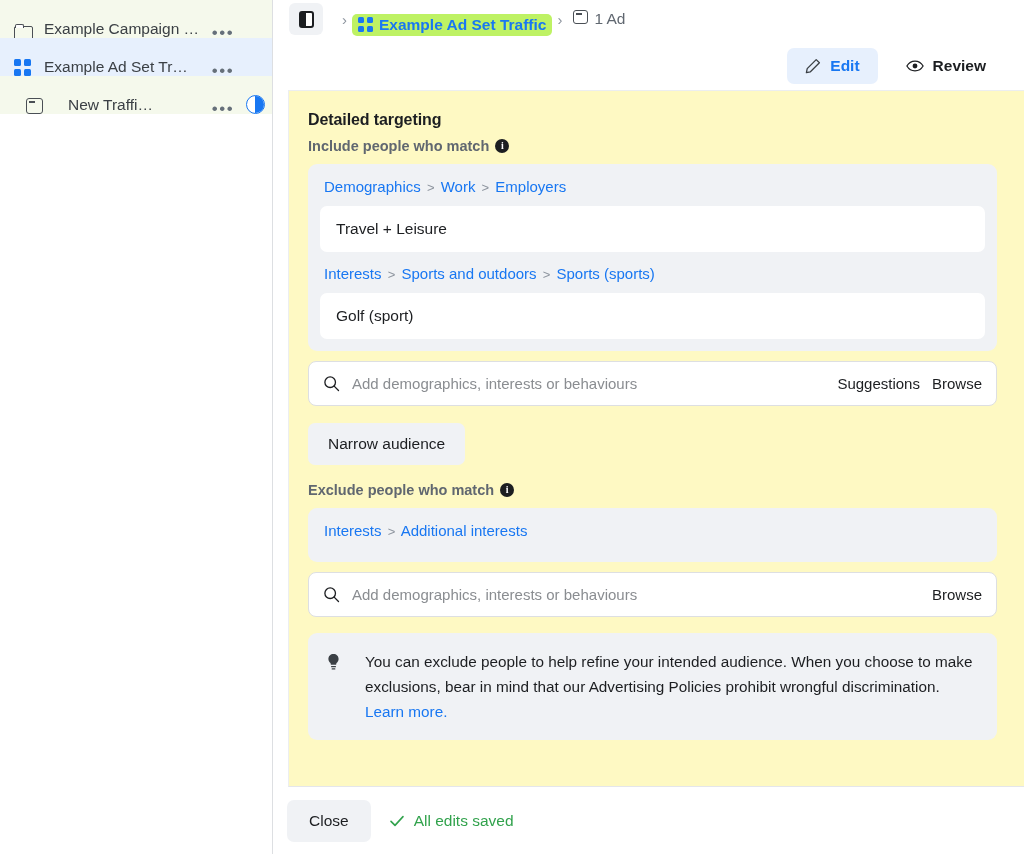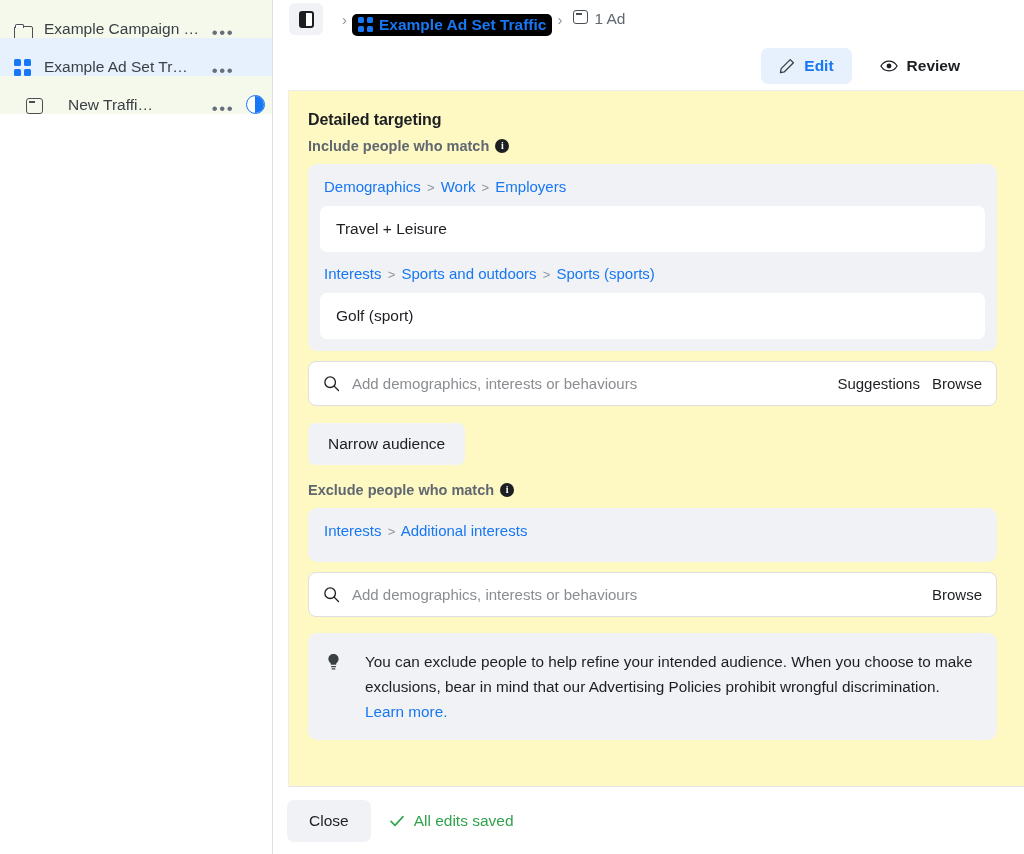--- a/index.html
+++ b/index.html
@@ -68,25 +68,25 @@
   #crumbs { display: flex; align-items: center; height: 38px; padding: 0 0 0 16px; }
   .panel-toggle {
     width: 34px; height: 32px; border-radius: 6px; background: #f0f2f5;
     display: flex; align-items: center; justify-content: center; cursor: pointer; flex: 0 0 auto;
   }
   .ic-panel { width: 15px; height: 17px; border: 2px solid #1c1e21; border-radius: 3px; position: relative; background: #fff; }
   .ic-panel:before { content: ""; position: absolute; left: 0; top: 0; bottom: 0; width: 5px; background: #1c1e21; }
 
   .crumb { display: flex; align-items: center; gap: 6px; padding: 2px 6px; border-radius: 5px; cursor: pointer; white-space: nowrap; }
   .crumb .ctext { font-size: 15.5px; color: #606770; }
-  .crumb.active { background: #000000; margin-top: 11px; }
+  .crumb.active { background: #bef264; margin-top: 11px; }
   .crumb.active .ctext { color: #1877f2; font-weight: 600; }
   .sep { color: #8d949e; font-size: 15px; padding: 0 5px; user-select: none; }
 
-  #actions { position: absolute; right: 46px; top: 48px; display: flex; align-items: center; gap: 10px; }
+  #actions { position: absolute; right: 20px; top: 48px; display: flex; align-items: center; gap: 10px; }
   .act-btn { display: flex; align-items: center; gap: 9px; padding: 9px 18px; border-radius: 7px; cursor: pointer; font-size: 15.5px; }
   .act-btn.edit { background: #e7f0fd; color: #1877f2; font-weight: 700; }
   .act-btn.review { color: #1c1e21; font-weight: 600; }
 
   .ic-pencil { width: 16px; height: 16px; flex: 0 0 auto; }
   .ic-eye { width: 18px; height: 14px; flex: 0 0 auto; }
 
   
   #panel {
     position: absolute; left: 15px; top: 90px; width: 736px; height: 697px;

